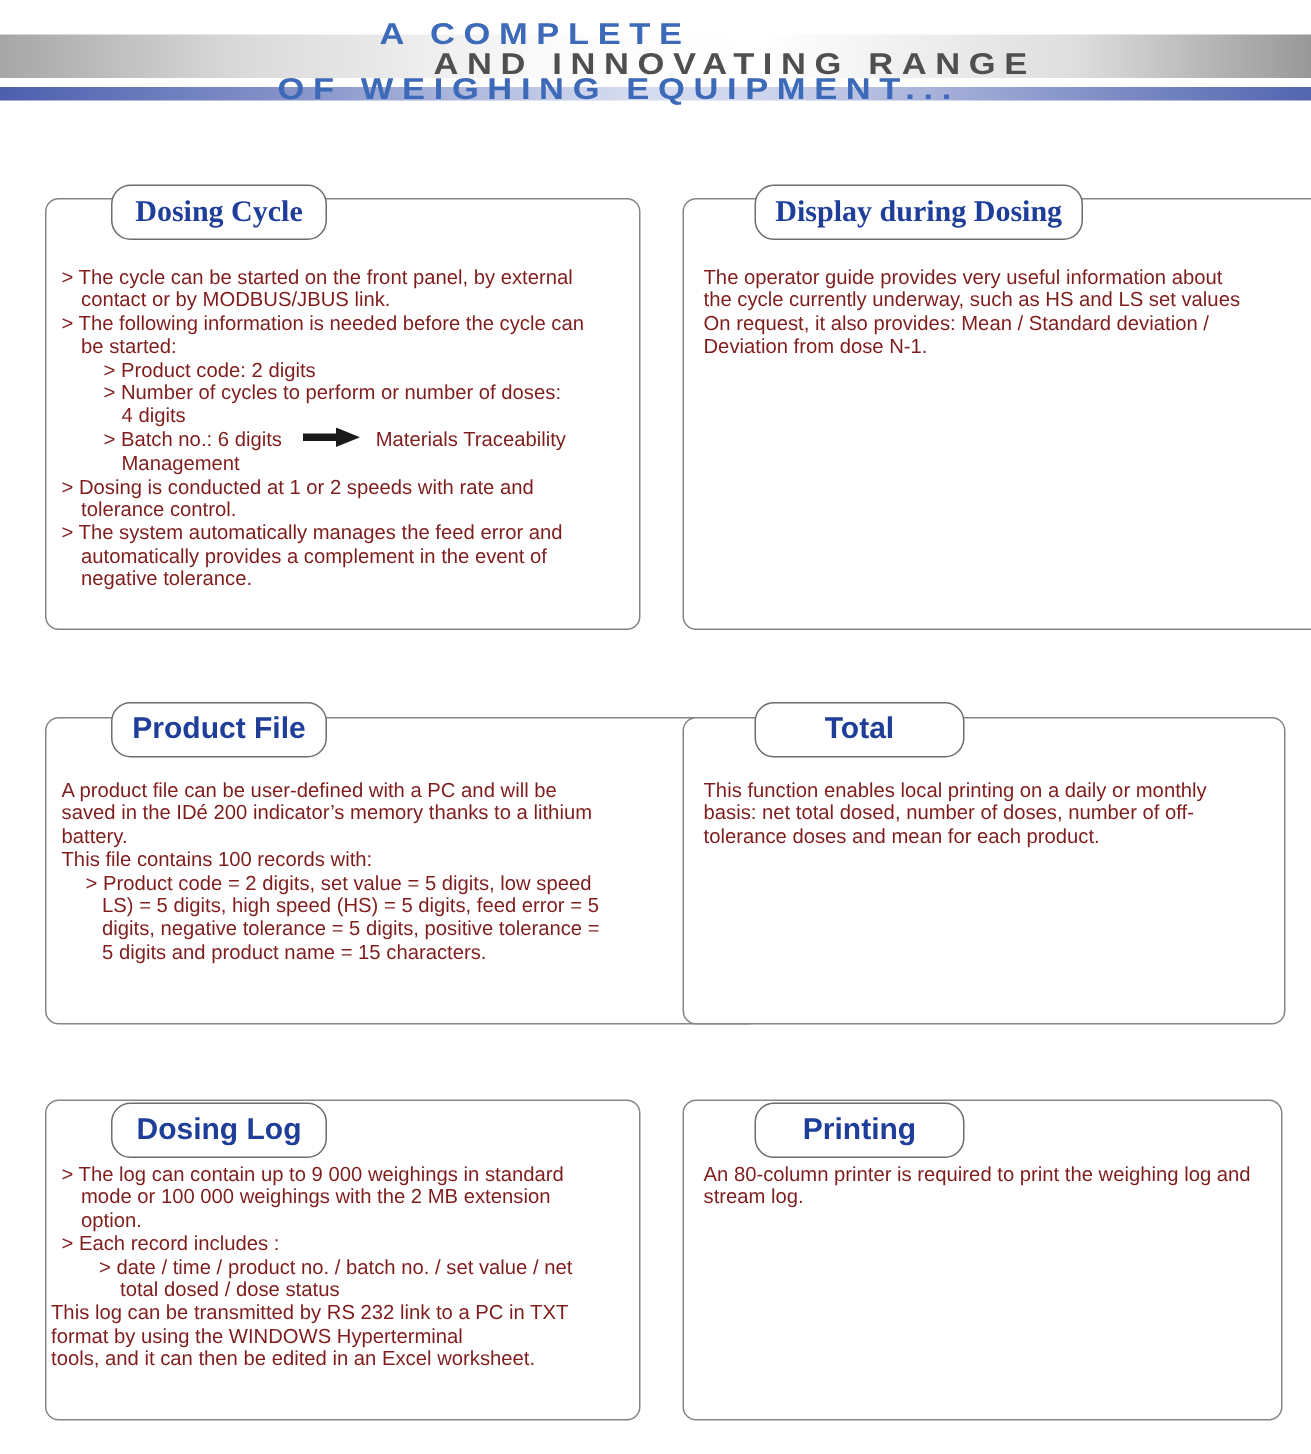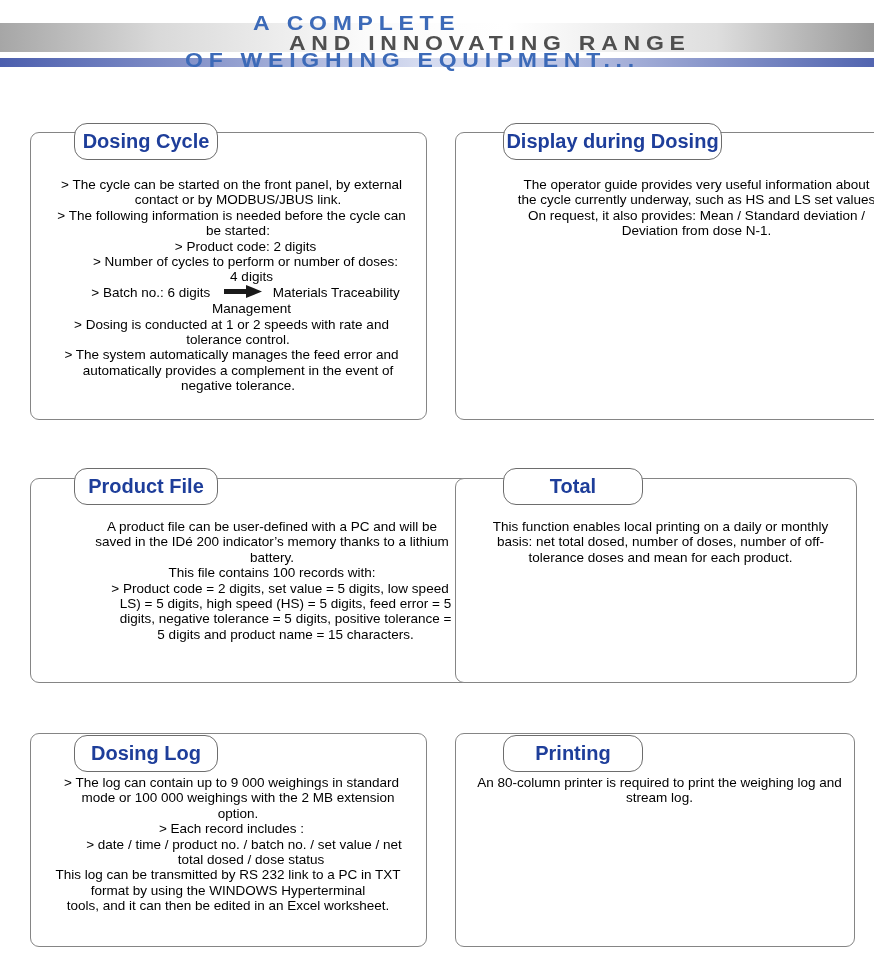--- a/index.html
+++ b/index.html
@@ -39,27 +39,27 @@
 
   .tab {
     position:absolute; height:37px; background:#ffffff;
     border:1.8px solid #6d6d6d; border-radius:13px; box-sizing:border-box;
     display:flex; align-items:center; justify-content:center;
     font-weight:bold; font-size:20px; color:#1e3e9a; white-space:nowrap;
   }
   .p1 .tab, .p3 .tab, .p5 .tab { left:43px; width:144px; }
   .p2 .tab { left:47px; width:219px; }
   .p4 .tab, .p6 .tab { left:47px; width:140px; }
-  .p1 .tab, .p2 .tab { top:-10px; }
+  .p1 .tab, .p2 .tab { top:-10px;font-family:Liberation Serif, serif; }
   .p3 .tab, .p4 .tab { top:-11px; }
   .p5 .tab, .p6 .tab { top:-13px;margin-top:14px; }
 
   .content {
     position:absolute; left:0; right:4px;
-    font-size:13.5px; line-height:15.4px; color:#000000;text-align:center;
+    font-size:13.5px; line-height:15.4px; color:#7f1d1d;
   }
   .p1 .content, .p2 .content { top:44px; }
   .p3 .content, .p4 .content { top:40px; }
   .p5 .content, .p6 .content { top:41px; }
   .content-r { left:3px; }
 
   .line { white-space:nowrap; }
   .i0   { padding-left:10px; }
   .i0c  { padding-left:23px; }
   .i1   { padding-left:38px; }

